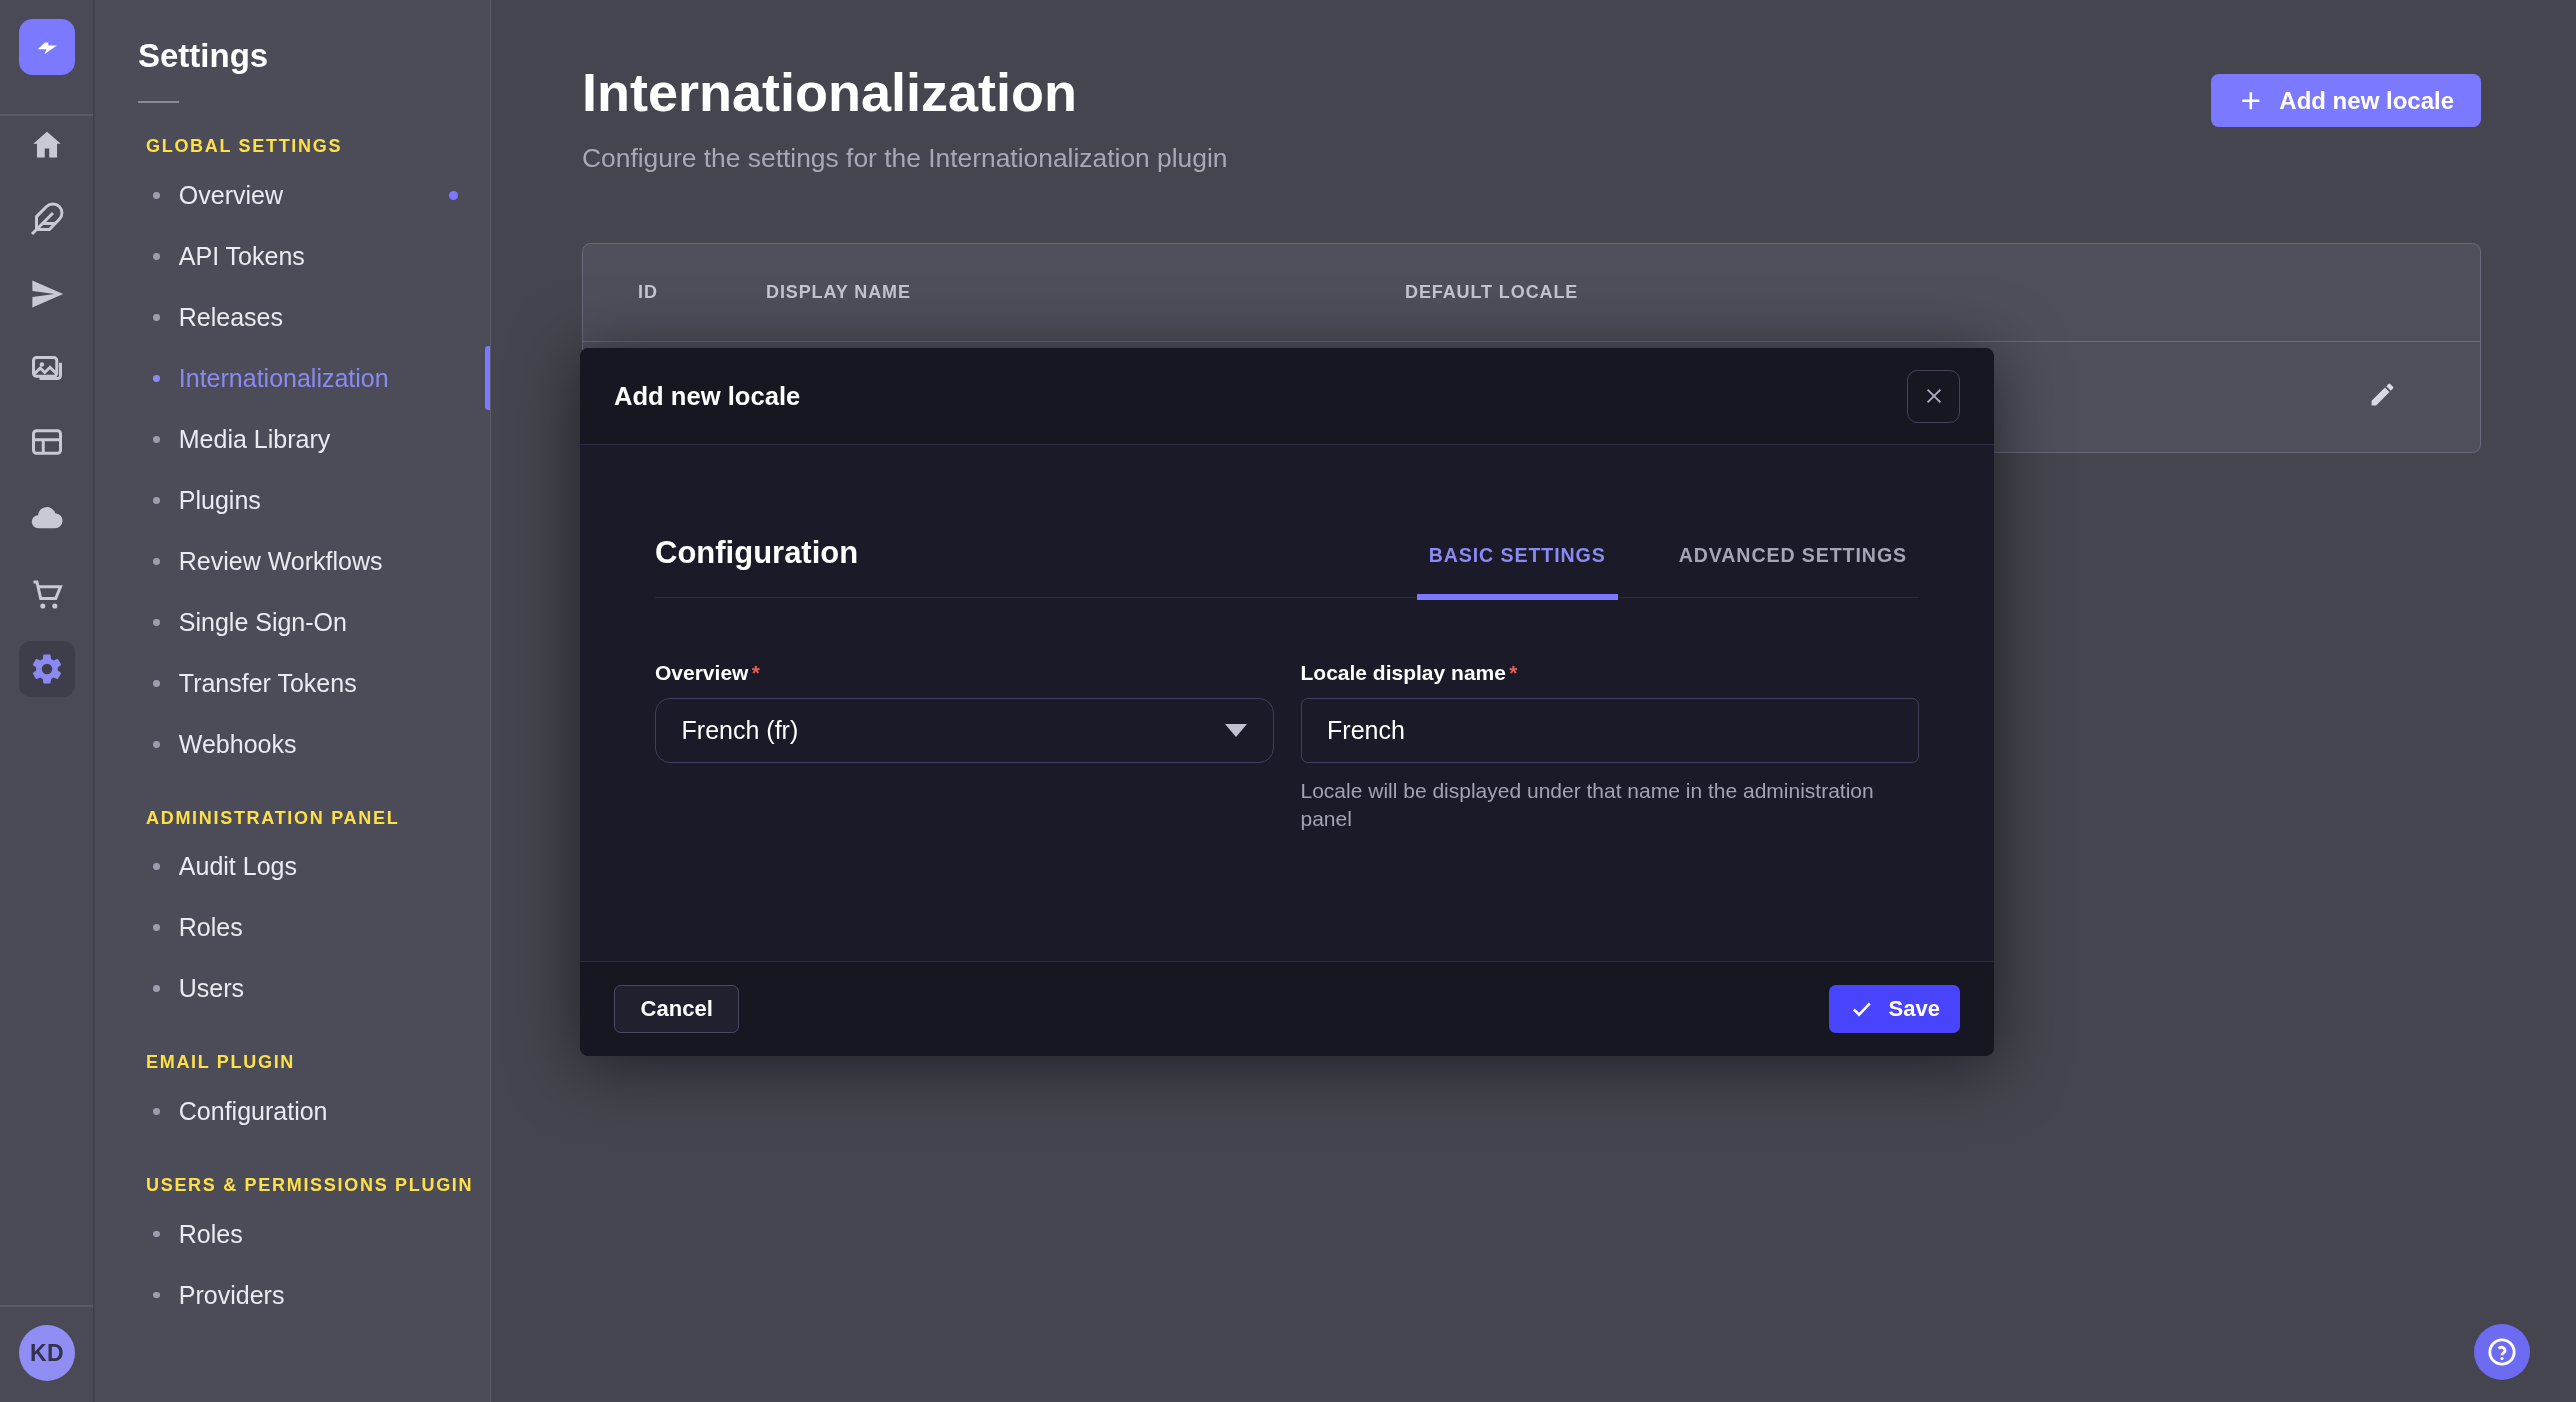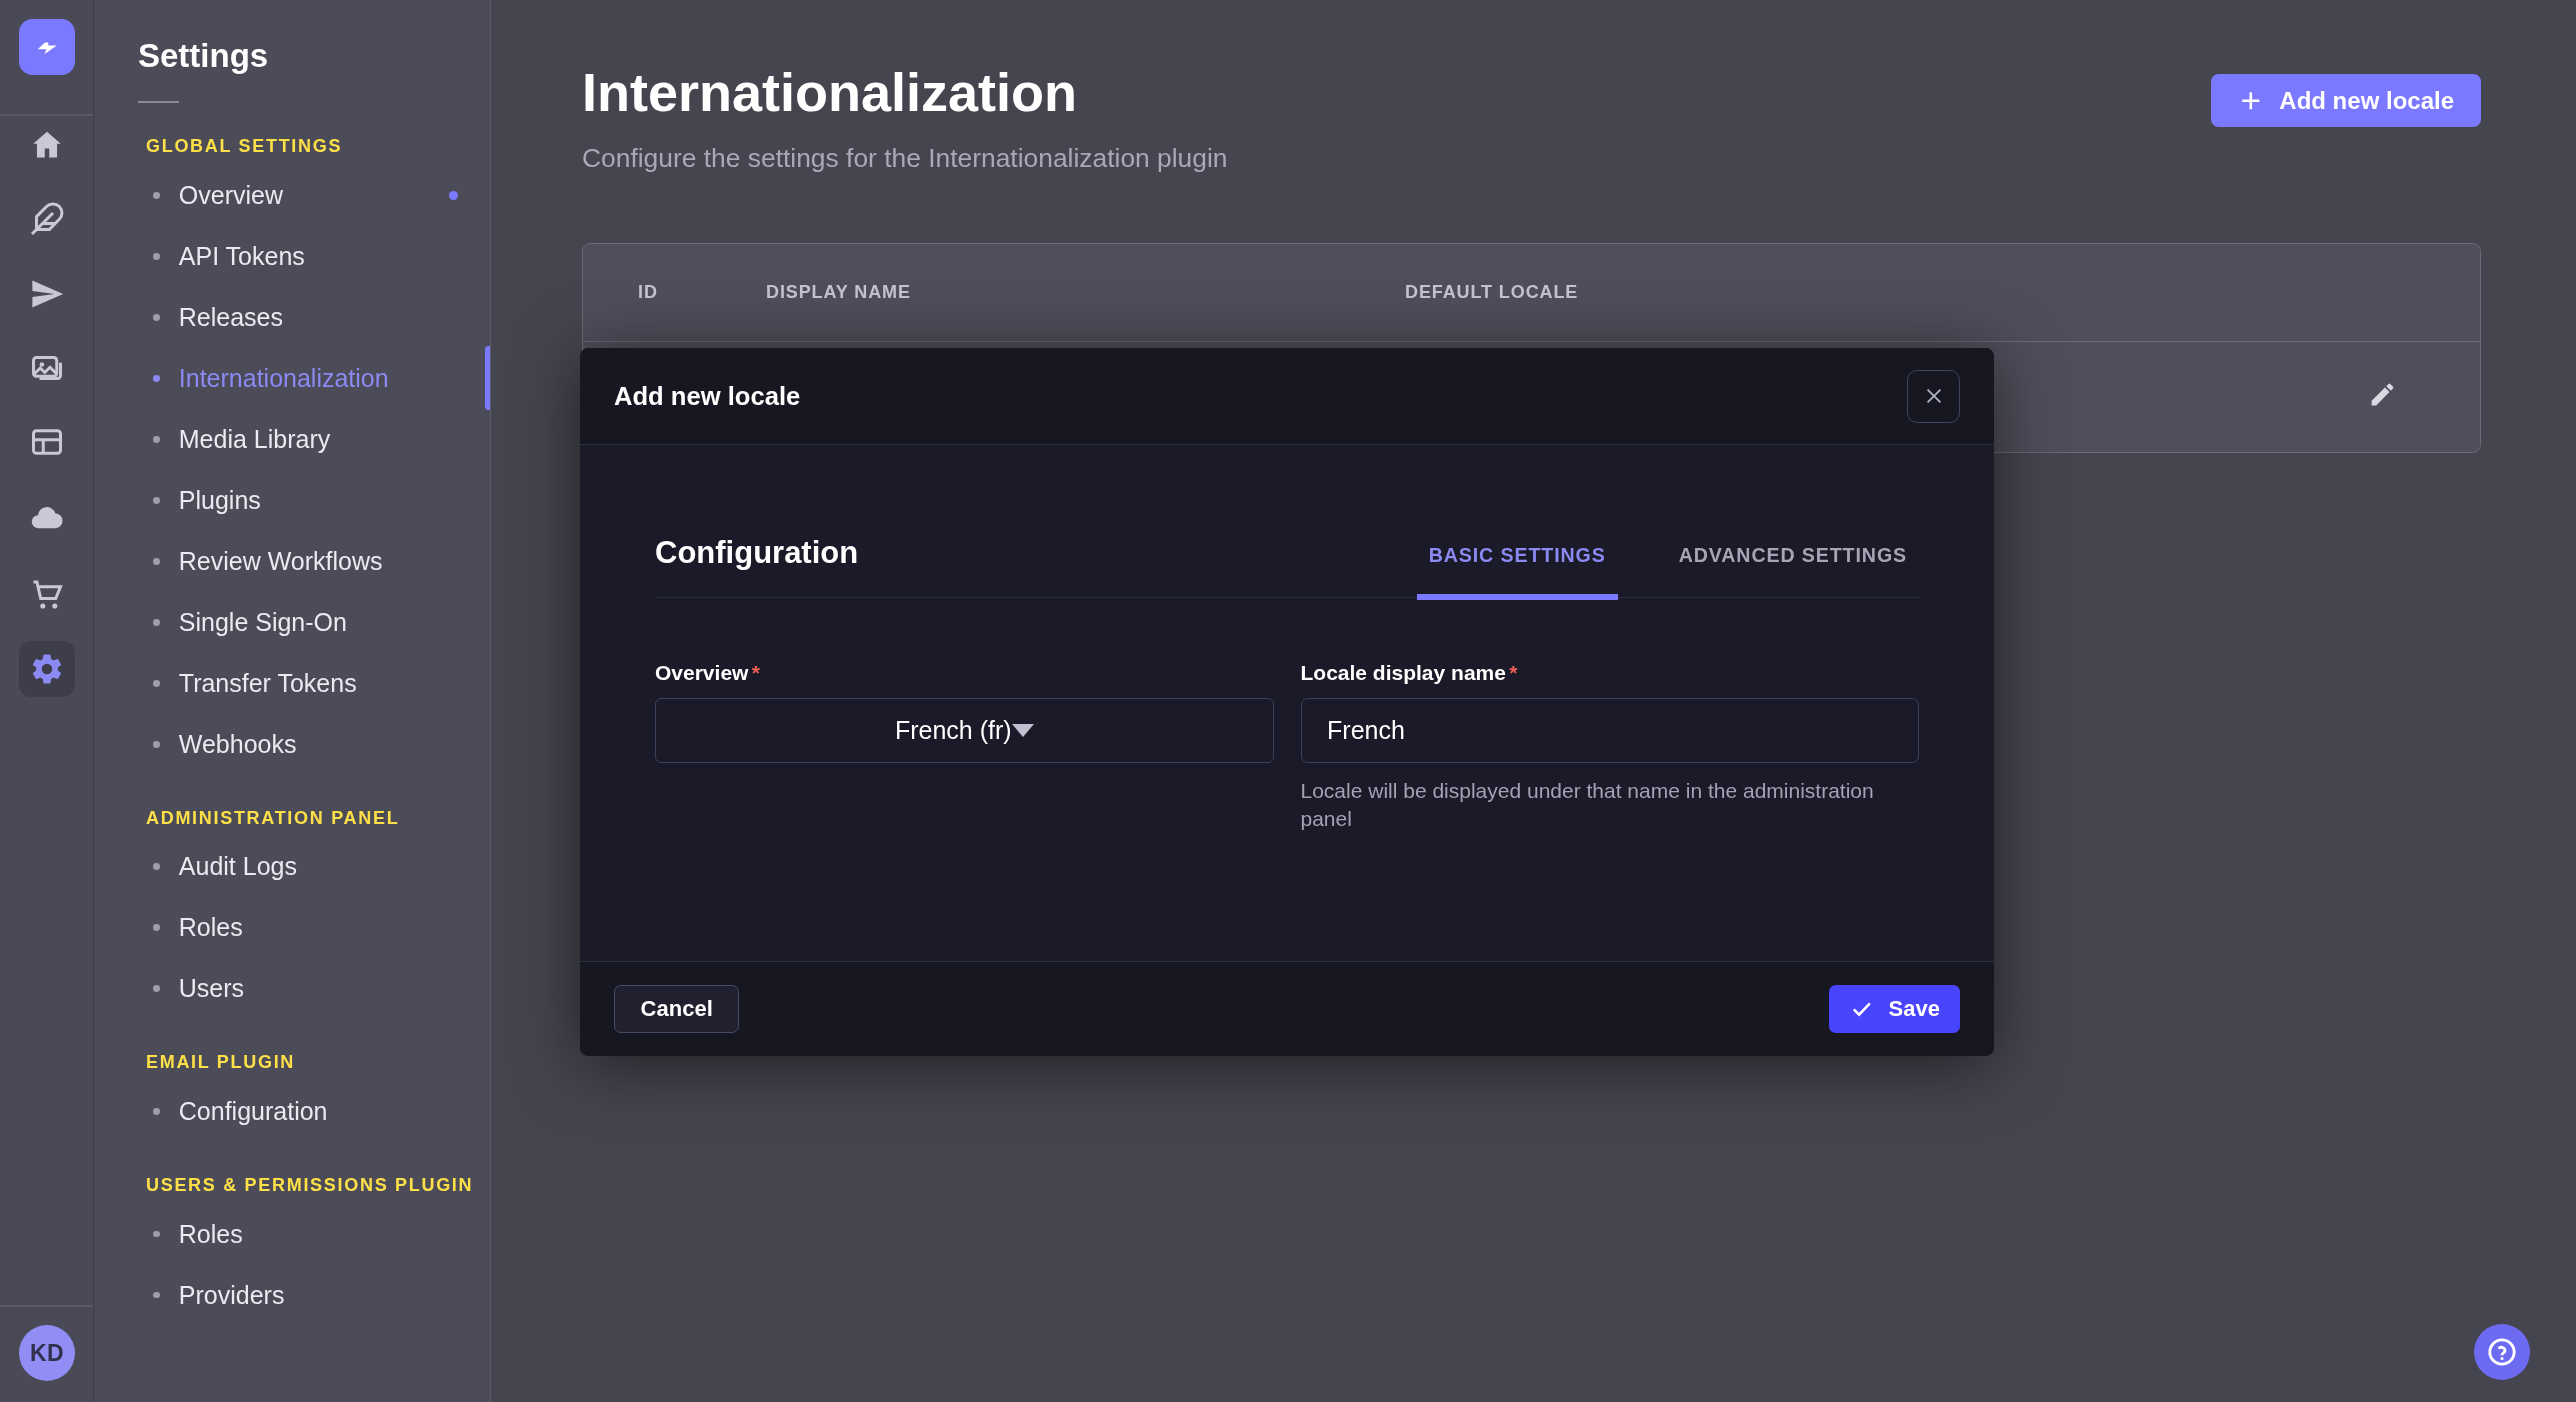--- a/index.html
+++ b/index.html
@@ -54,21 +54,21 @@
   .close-btn svg{width:22px;height:22px;}
   .m-body{padding:0 75px;}
   .config-bar{display:flex;justify-content:space-between;align-items:flex-end;padding-top:90px;border-bottom:1.7px solid var(--modal-divider,#2c2c40);}
   .config-title{margin:0 0 25.6px 0;font-size:31px;font-weight:bold;color:#fff;}
   .tabs{display:flex;gap:49px;}
   .tab{background:none;border:none;padding:0 12px 27px;font-size:19.6px;font-weight:bold;letter-spacing:0.9px;color:#a5a5b5;border-bottom:6px solid transparent;margin-bottom:-3.4px;}
   .tab.active{color:#8b89f2;border-bottom-color:var(--accent,#7b79ff);}
   .fields{display:grid;grid-template-columns:1fr 1fr;gap:27px;margin-top:63px;}
   .field label{display:block;font-size:21px;font-weight:bold;color:#fff;margin-bottom:13.6px;}
   .req{color:var(--danger,#ee5e52);margin-left:3.4px;}
-  .select{width:100%;height:65px;border:1.7px solid var(--input-border,#40405c);border-radius:6px;background:transparent;display:flex;align-items:center;justify-content:center;padding:0 25.6px;color:#fff;font-size:25px;}
+  .select{width:100%;height:65px;border:1.7px solid var(--input-border,#40405c);border-radius:15px;background:transparent;display:flex;align-items:center;justify-content:space-between;padding:0 25.6px;color:#fff;font-size:25px;}
   .caret{width:0;height:0;border-left:11px solid transparent;border-right:11px solid transparent;border-top:13.6px solid #c0c0d0;}
   .text-input{width:100%;height:65px;border:1.7px solid var(--input-border,#40405c);border-radius:6.8px;background:transparent;color:#fff;font-size:25px;padding:0 25.6px;outline:none;}
   .hint{margin:13.6px 0 0 0;font-size:21px;line-height:1.35;color:#a2a2b4;}
   .m-foot{position:absolute;left:0;right:0;bottom:0;height:95px;background:var(--modal-chrome,#171722);border-top:1.7px solid var(--modal-divider,#2c2c40);border-radius:0 0 8.5px 8.5px;display:flex;align-items:center;justify-content:space-between;padding:0 34px;}
   .btn-cancel{height:48px;padding:0 25.6px;border:1.7px solid #4a4a66;border-radius:6.8px;background:#20202f;color:#fff;font-size:22px;font-weight:bold;}
   .btn-save{height:48px;padding:0 20px;border:none;border-radius:6.8px;background:var(--primary,#4945ff);color:#fff;font-size:22px;font-weight:bold;display:flex;align-items:center;gap:13.6px;}
   .btn-save svg{width:25.6px;height:25.6px;}
 
   .help-btn{position:absolute;right:46px;bottom:22px;width:56px;height:56px;border-radius:50%;border:none;background:#6e6bf3;display:flex;align-items:center;justify-content:center;}
   .help-btn svg{width:34px;height:34px;}

